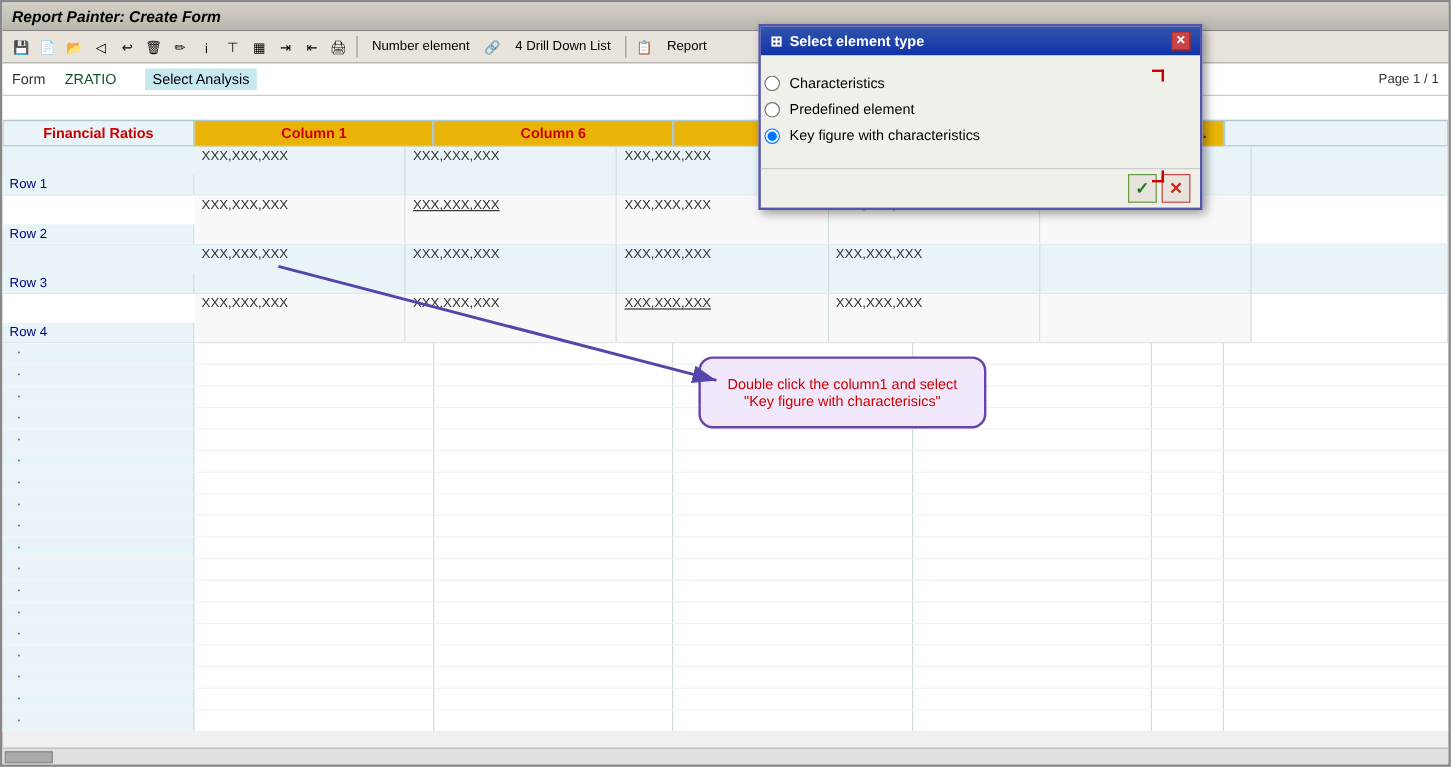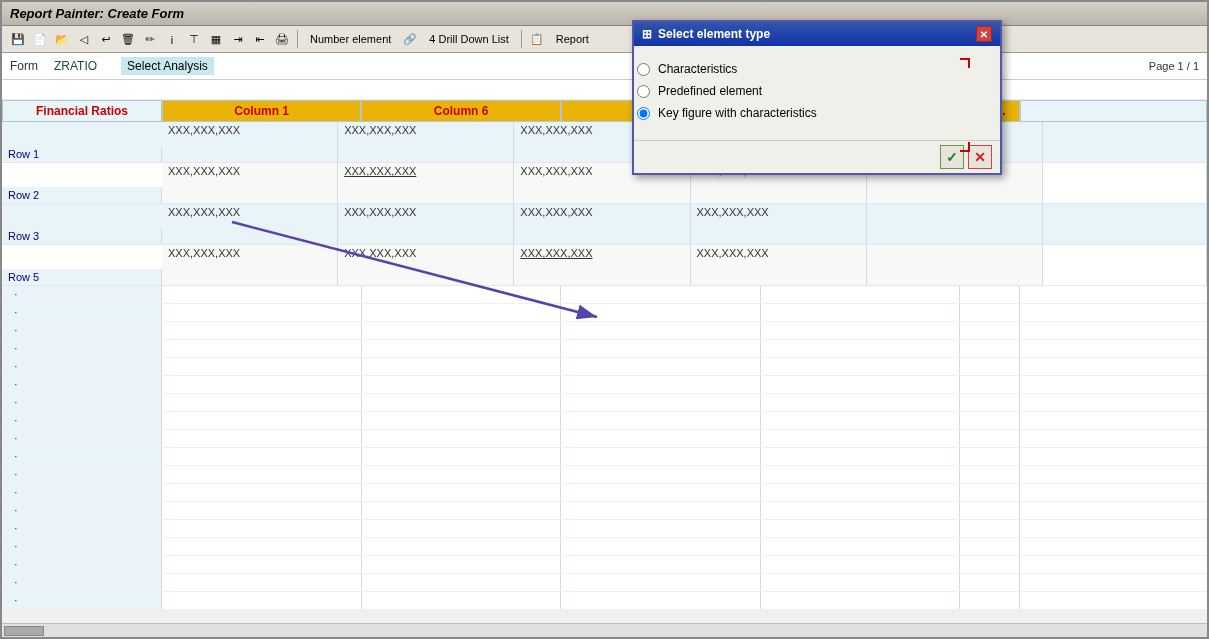--- a/index.html
+++ b/index.html
@@ -423,21 +423,21 @@
         <div class="grid-cell row-label">Row 3</div>
         <div class="grid-cell">XXX,XXX,XXX</div>
         <div class="grid-cell">XXX,XXX,XXX</div>
         <div class="grid-cell">XXX,XXX,XXX</div>
         <div class="grid-cell">XXX,XXX,XXX</div>
         <div class="grid-cell dots"></div>
         <div style="flex:1; border-right:1px solid #d0dce0;"></div>
       </div>
 
       <div class="grid-row">
-        <div class="grid-cell row-label">Row 5</div>
+        <div class="grid-cell row-label">Row 4</div>
         <div class="grid-cell">XXX,XXX,XXX</div>
         <div class="grid-cell">XXX,XXX,XXX</div>
         <div class="grid-cell" style="text-decoration:underline;">XXX,XXX,XXX</div>
         <div class="grid-cell">XXX,XXX,XXX</div>
         <div class="grid-cell dots"></div>
         <div style="flex:1; border-right:1px solid #d0dce0;"></div>
       </div>
 
       <div id="dot-rows-container">
       <div style="display: flex; height: 18px; border-bottom: 1px solid rgb(240, 240, 240);">
@@ -610,20 +610,23 @@
   <svg style="position:absolute; top:0; left:0; width:100%; height:100%; pointer-events:none; z-index:5;">
     <defs>
       <marker id="arrowhead" markerWidth="8" markerHeight="6" refX="8" refY="3" orient="auto">
         <polygon points="0 0, 8 3, 0 6" fill="#5544aa"></polygon>
       </marker>
     </defs>
 
     <line x1="230" y1="220" x2="595" y2="315" stroke="#5544aa" stroke-width="2.5" marker-end="url(#arrowhead)"></line>
   </svg>
 
+  <div class="callout-bubble">
+    <span>Double click the column1 and select "Key figure with characterisics"</span>
+  </div>
 
   <div class="modal-overlay">
     <div class="dialog">
 
       <div class="dialog-title-bar">
         <div class="dialog-title-left">
           <span style="font-size:12px;">⊞</span>
           <span>Select element type</span>
         </div>
         <div class="dialog-close-btn">✕</div>

